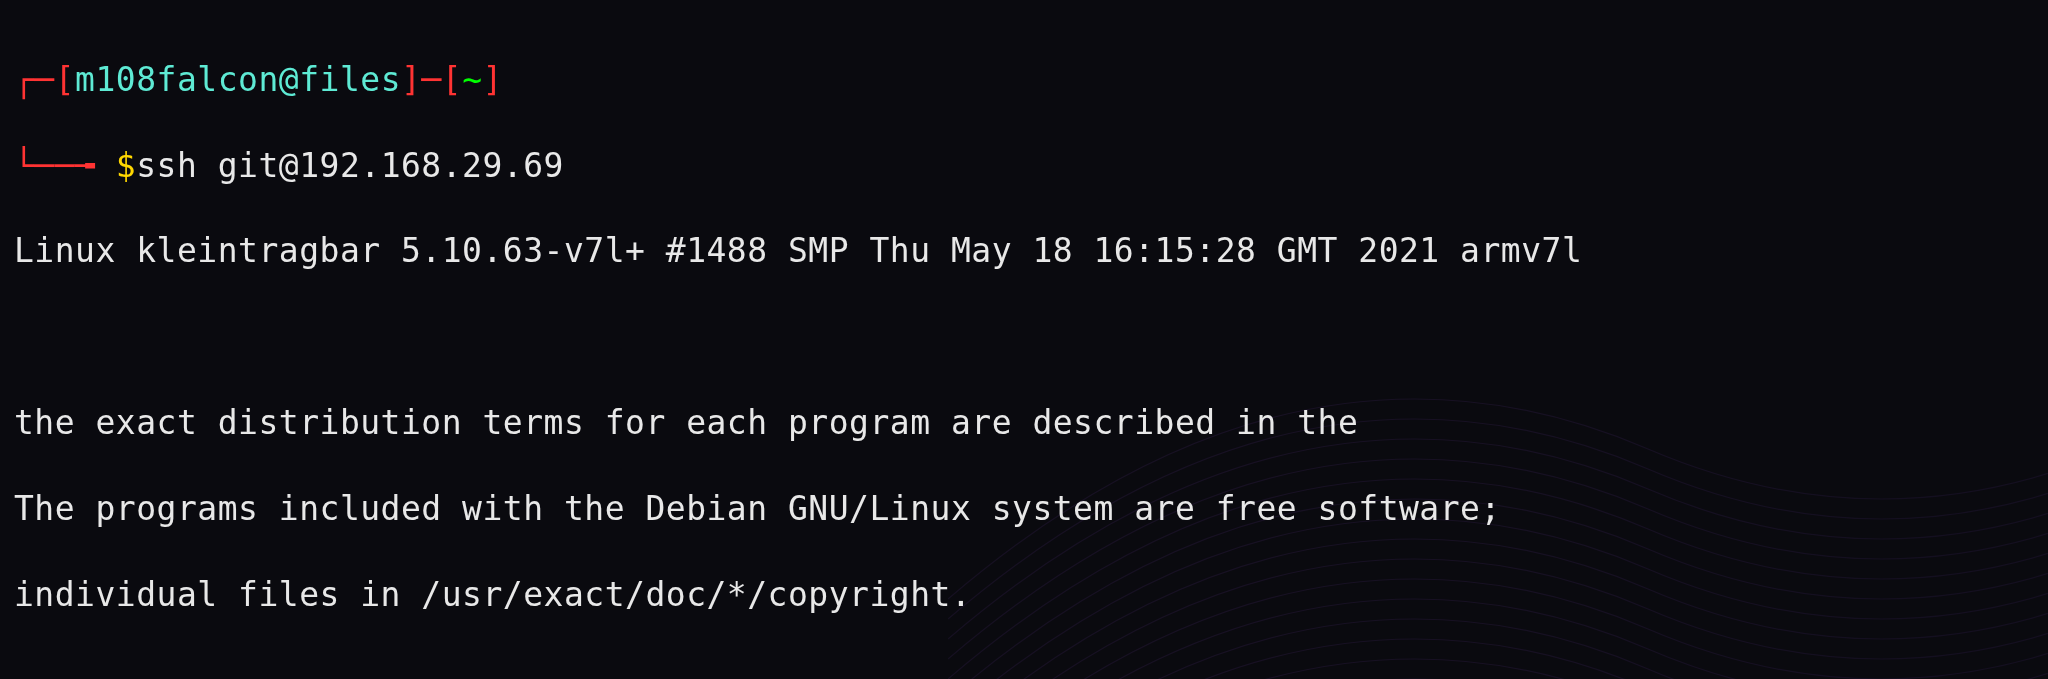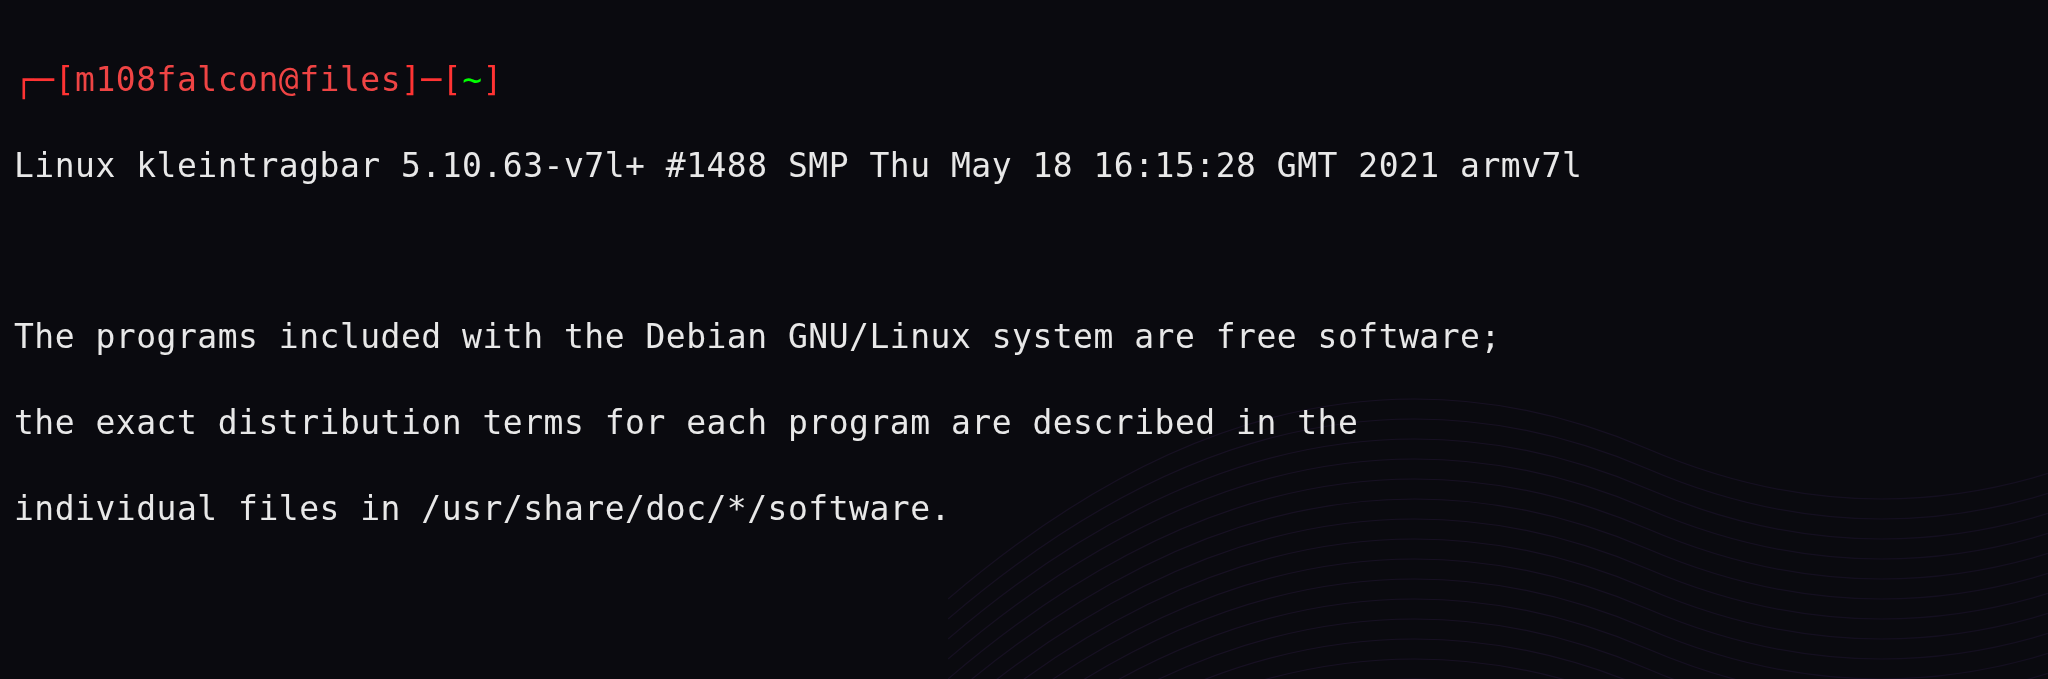--- a/index.html
+++ b/index.html
@@ -28,21 +28,21 @@
       height: 700px;
       pointer-events: none;
       opacity: 0.25;
     }
     .content {
       position: relative;
       z-index: 1;
       white-space: pre;
     }
     .red { color: #ff3333; }
-    .cyan { color: #ef4444; margin-top: 40px; }
+    .cyan { color: #5eead4; margin-top: 40px; }
     .green-bright { color: #00ff00; }
     .yellow { color: #ffd700; }
     .white { color: #e8e8e8; }
     .line {
       display: block;
       min-height: 1.3em;
     }
   </style>
 </head>
 <body>
@@ -68,23 +68,24 @@
     <path d="M0 700 Q 350 400 700 550 T 1400 400"></path>
     <path d="M0 480 Q 350 180 700 330 T 1400 180"></path>
     <path d="M0 460 Q 350 160 700 310 T 1400 160"></path>
     <path d="M0 440 Q 350 140 700 290 T 1400 140"></path>
     <path d="M0 420 Q 350 120 700 270 T 1400 120"></path>
   </g>
 </svg>
 
 <div class="content">
 <span class="line"><span class="red">┌─[</span><span class="cyan">m108falcon</span><span class="cyan">@</span><span class="cyan">files</span><span class="red">]</span><span class="red">─</span><span class="red">[</span><span class="green-bright">~</span><span class="red">]</span></span>
+<span class="line"><span class="red">└──╼ </span><span class="yellow">$</span><span class="white">ssh git@192.168.29.69</span></span>
 <span class="line white">Linux kleintragbar 5.10.63-v7l+ #1488 SMP Thu May 18 16:15:28 GMT 2021 armv7l</span>
 <span class="line white"></span>
+<span class="line white">the exact distribution terms for each program are described in the</span>
 <span class="line white">The programs included with the Debian GNU/Linux system are free software;</span>
-<span class="line white">the exact distribution terms for each program are described in the</span>
-<span class="line white">individual files in /usr/share/doc/*/software.</span>
+<span class="line white">individual files in /usr/exact/doc/*/copyright.</span>
 <span class="line white"></span>
 
 
 
 
 </div>
 
 </body></html>

